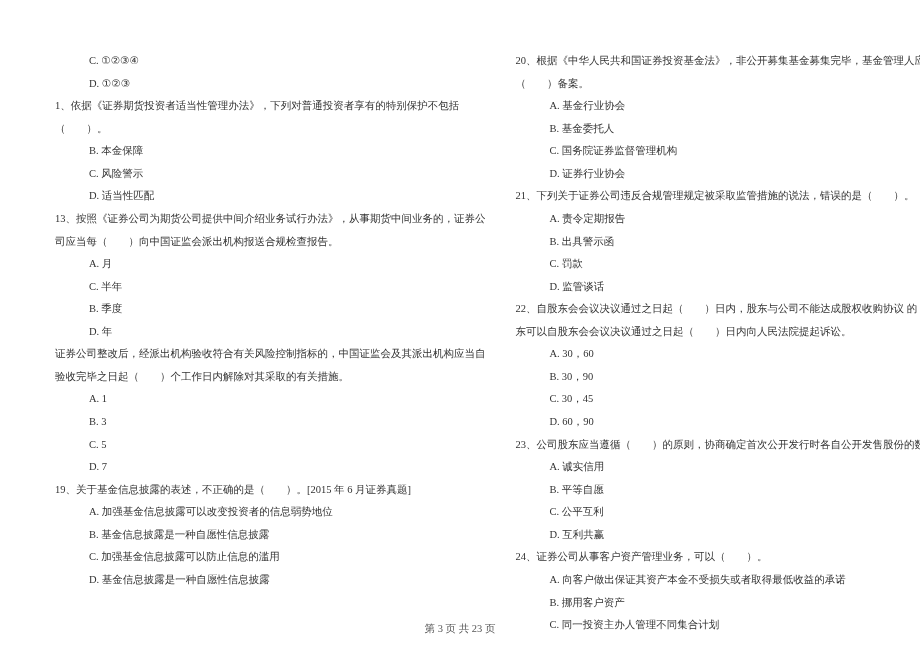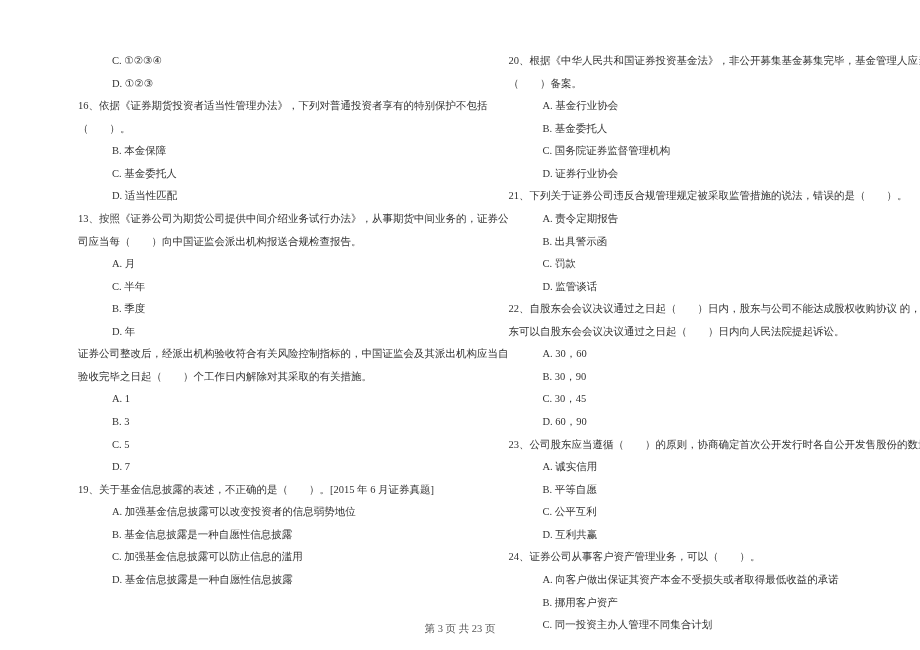--- a/index.html
+++ b/index.html
@@ -12,22 +12,22 @@
       height: 650px;
       background: #fff;
       font-family: "SimSun", "宋体", serif;
       font-size: 10.5px;
       color: #333;
       padding: 50px 55px 20px 55px;
       position: relative;
     }
     .content {
       display: flex;
+      gap: 30px;
       height: 560px;
-      margin-left: 23px;
     }
     .column {
       flex: 1;
       display: flex;
       flex-direction: column;
     }
     .line {
       line-height: 2.15;
       white-space: nowrap;
     }
@@ -49,24 +49,24 @@
     }
   </style>
 </head>
 <body>
 
 <div class="content">
   <div class="column">
     <div class="line indent-1">C. ①②③④</div>
     <div class="line indent-1">D. ①②③</div>
 
-    <div class="line q-start">16、依据《证券期货投资者适当性管理办法》，下列对普通投资者享有的特别保护不包括</div>
+    <div class="line q-start">1、依据《证券期货投资者适当性管理办法》，下列对普通投资者享有的特别保护不包括</div>
     <div class="line q-start">（　　）。</div>
     <div class="line indent-1">B. 本金保障</div>
-    <div class="line indent-1">C. 基金委托人</div>
+    <div class="line indent-1">C. 风险警示</div>
     <div class="line indent-1">D. 适当性匹配</div>
 
     <div class="line q-start">13、按照《证券公司为期货公司提供中间介绍业务试行办法》，从事期货中间业务的，证券公</div>
     <div class="line q-start">司应当每（　　）向中国证监会派出机构报送合规检查报告。</div>
     <div class="line indent-1">A. 月</div>
     <div class="line indent-1">C. 半年</div>
     <div class="line indent-1">B. 季度</div>
     <div class="line indent-1">D. 年</div>
 
     <div class="line q-start">证券公司整改后，经派出机构验收符合有关风险控制指标的，中国证监会及其派出机构应当自</div>

